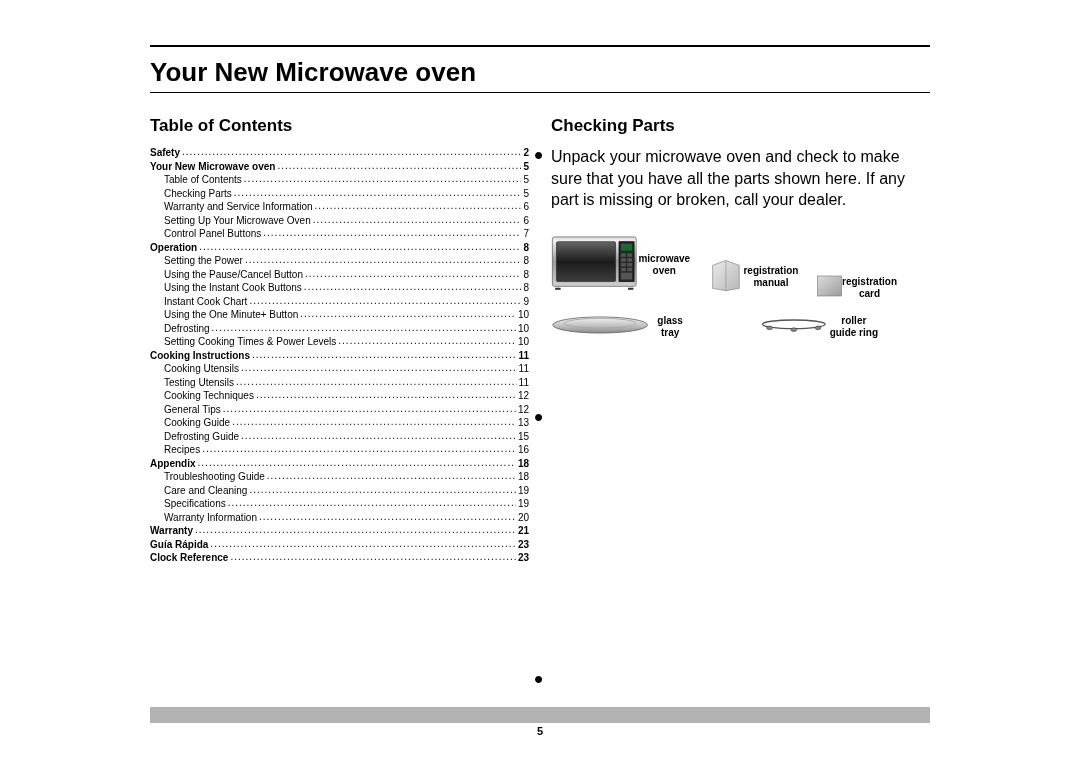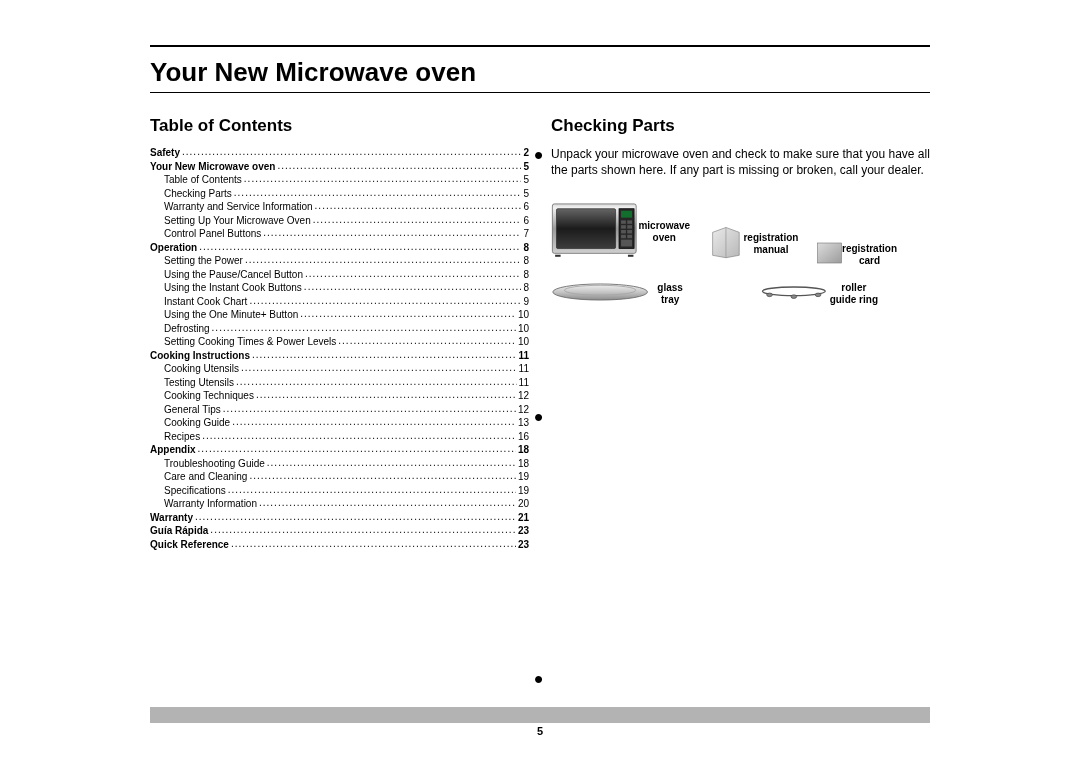--- a/index.html
+++ b/index.html
@@ -93,21 +93,21 @@
     position: absolute;
     left: 0;
     top: 0;
     font-weight: normal;
     letter-spacing: 1px;
   }
   .toc-page {
     flex: 0 0 auto;
   }
   .parts-intro {
-    font-size: 12px;
+    font-size: 16px;
     line-height: 1.35;
     margin-top: 6px;
   }
   .parts-grid {
     margin-top: 12px;
     padding-right: 10px;
   }
   .parts-row1 {
     display: flex;
     align-items: flex-end;
@@ -269,20 +269,25 @@
             <span class="toc-label">General Tips</span>
             <span class="toc-dots"></span>
             <span class="toc-page">12</span>
           </div>
           <div class="toc-item indent1">
             <span class="toc-label">Cooking Guide</span>
             <span class="toc-dots"></span>
             <span class="toc-page">13</span>
           </div>
           <div class="toc-item indent1">
+            <span class="toc-label">Defrosting Guide</span>
+            <span class="toc-dots"></span>
+            <span class="toc-page">15</span>
+          </div>
+          <div class="toc-item indent1">
             <span class="toc-label">Recipes</span>
             <span class="toc-dots"></span>
             <span class="toc-page">16</span>
           </div>
           <div class="toc-item bold">
             <span class="toc-label">Appendix</span>
             <span class="toc-dots"></span>
             <span class="toc-page">18</span>
           </div>
           <div class="toc-item indent1">
@@ -309,21 +314,21 @@
             <span class="toc-label">Warranty</span>
             <span class="toc-dots"></span>
             <span class="toc-page">21</span>
           </div>
           <div class="toc-item bold">
             <span class="toc-label">Guía Rápida</span>
             <span class="toc-dots"></span>
             <span class="toc-page">23</span>
           </div>
           <div class="toc-item bold">
-            <span class="toc-label">Quick Reference</span>
+            <span class="toc-label">Clock Reference</span>
             <span class="toc-dots"></span>
             <span class="toc-page">23</span>
           </div>
         </div>
     </div>
 
     <div class="col right">
       <h2 class="section-heading">Checking Parts</h2>
       <div class="parts-intro">Unpack your microwave oven and check to make sure that you have all the parts shown here. If any part is missing or broken, call your dealer.</div>
 

